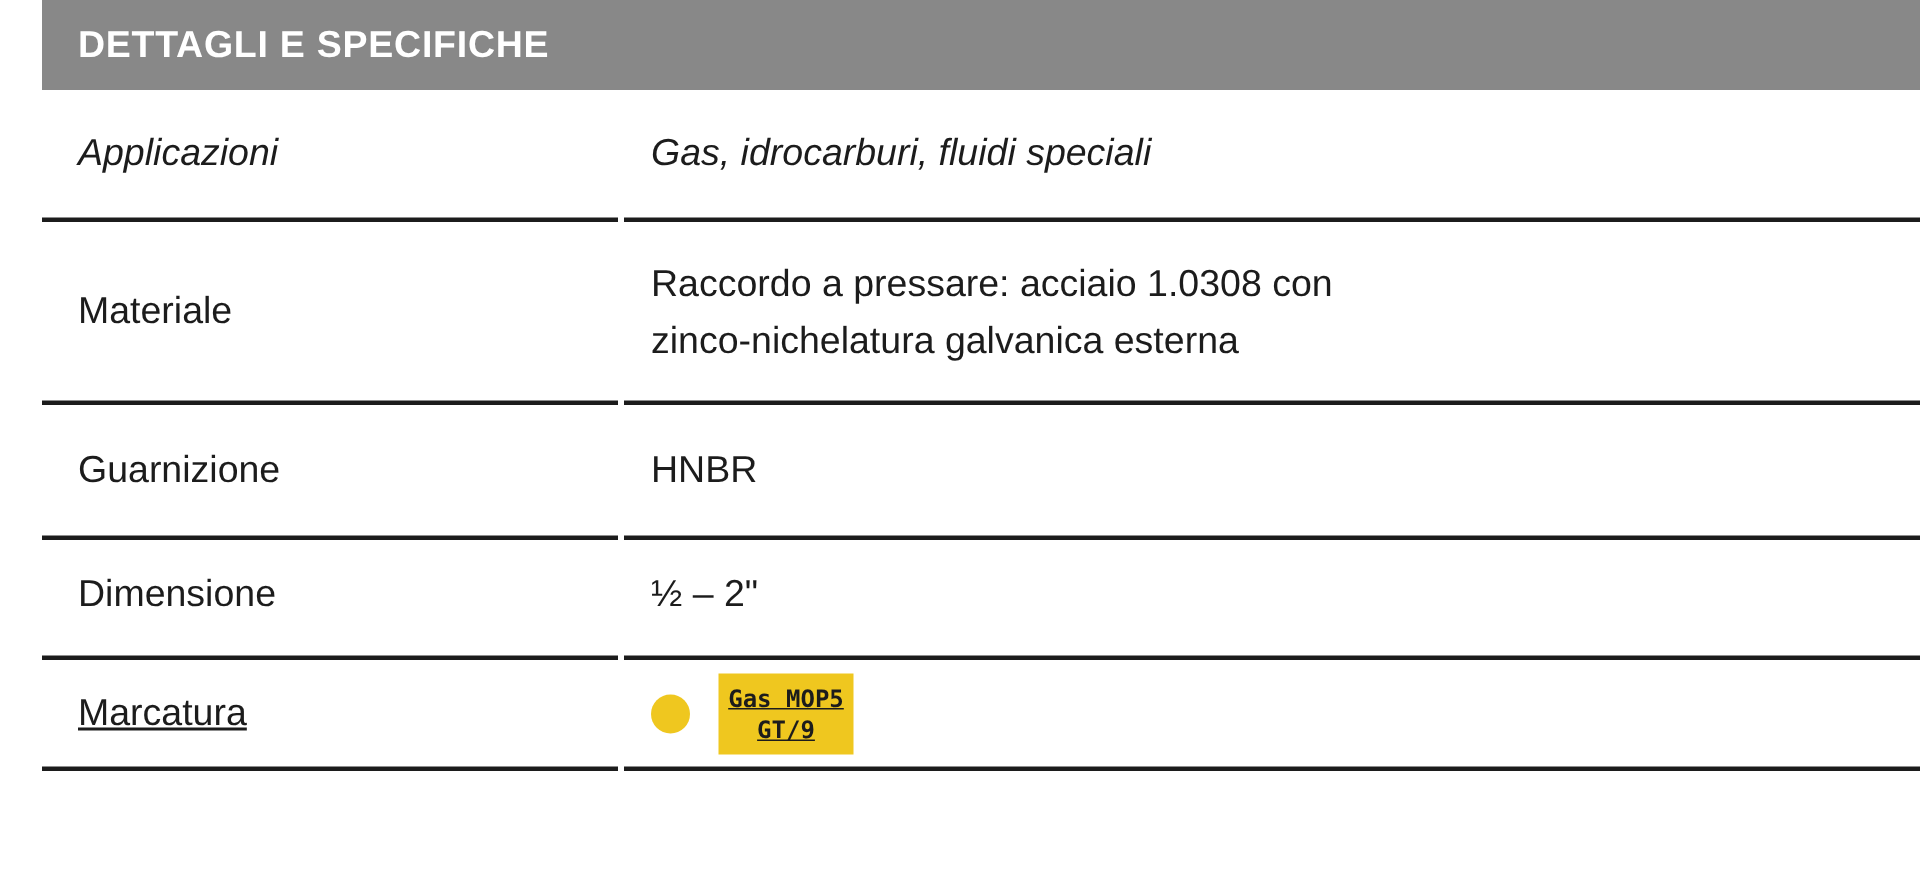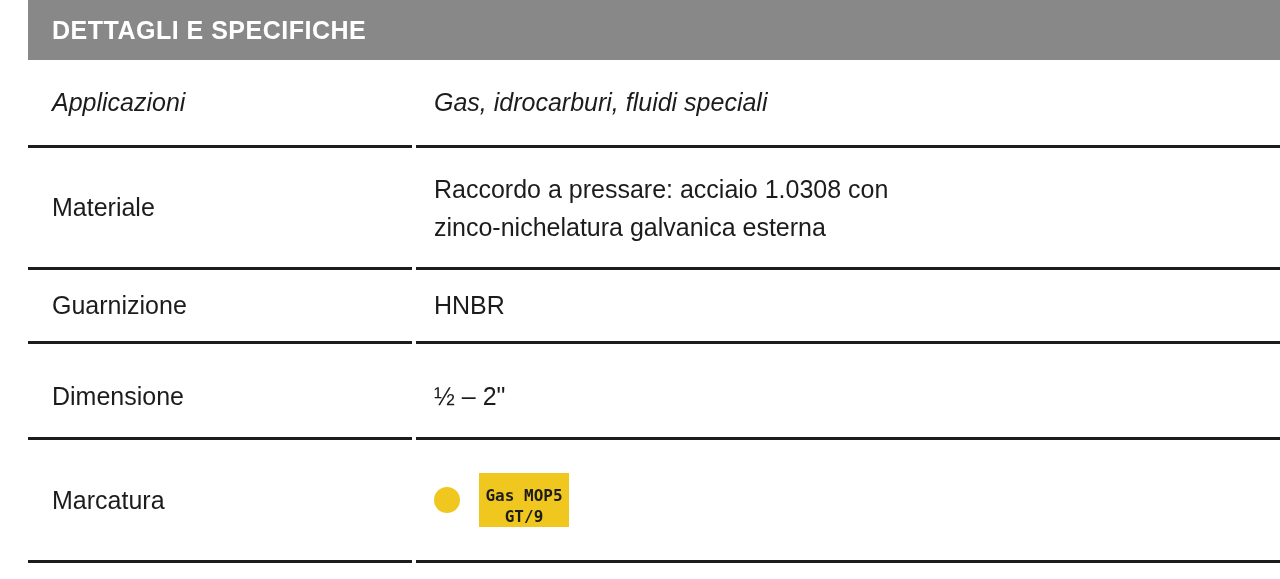--- a/index.html
+++ b/index.html
@@ -47,46 +47,46 @@
   }
   .value-cell {
     flex: 1 1 auto;
     padding-left: 18px;
   }
   .row-applicazioni { height: 88px; font-style: italic; }
   .row-applicazioni .cell { height: 88px; }
   .row-materiale { height: 122px; }
   .row-materiale .cell { height: 122px; }
   .row-guarnizione { height: 85px; }
-  .row-guarnizione .cell { height: 74px; }
+  .row-guarnizione .cell { height: 90px; }
   .row-dimensione { height: 85px; }
   .row-dimensione .cell { height: 85px; }
   .row-marcatura { height: 103px; }
-  .row-marcatura .cell { height: 123px; }
+  .row-marcatura .cell { height: 74px; text-decoration: underline; }
   .multiline { line-height: 38px; }
   .marking-wrap {
     display: flex;
     align-items: center;
   }
   .marking-dot {
     width: 26px;
     height: 26px;
     border-radius: 50%;
     background: #efc71f;
     flex: 0 0 26px;
   }
   .marking-badge {
     margin-left: 19px;
     width: 90px;
     height: 54px;
     background: #efc71f;
     display: flex;
     flex-direction: column;
     align-items: center;
-    justify-content: flex-end;
+    justify-content: center;
     font-family: "DejaVu Sans Mono", monospace;
     font-weight: bold;
     font-size: 16px;
     line-height: 21px;
     color: #1c1c1c;
   }
 </style>
 </head>
 <body>
 

